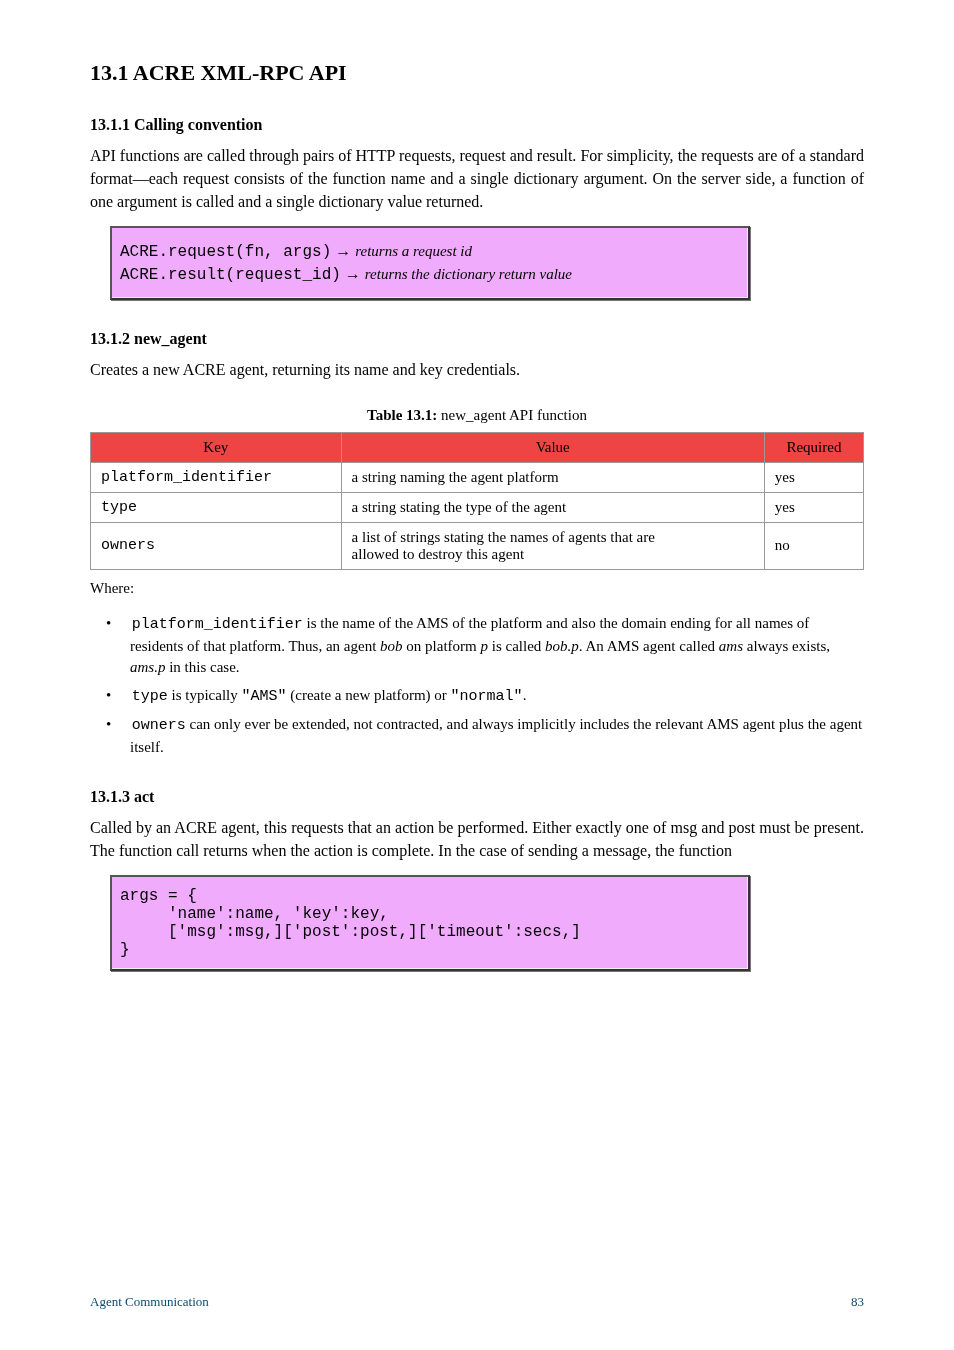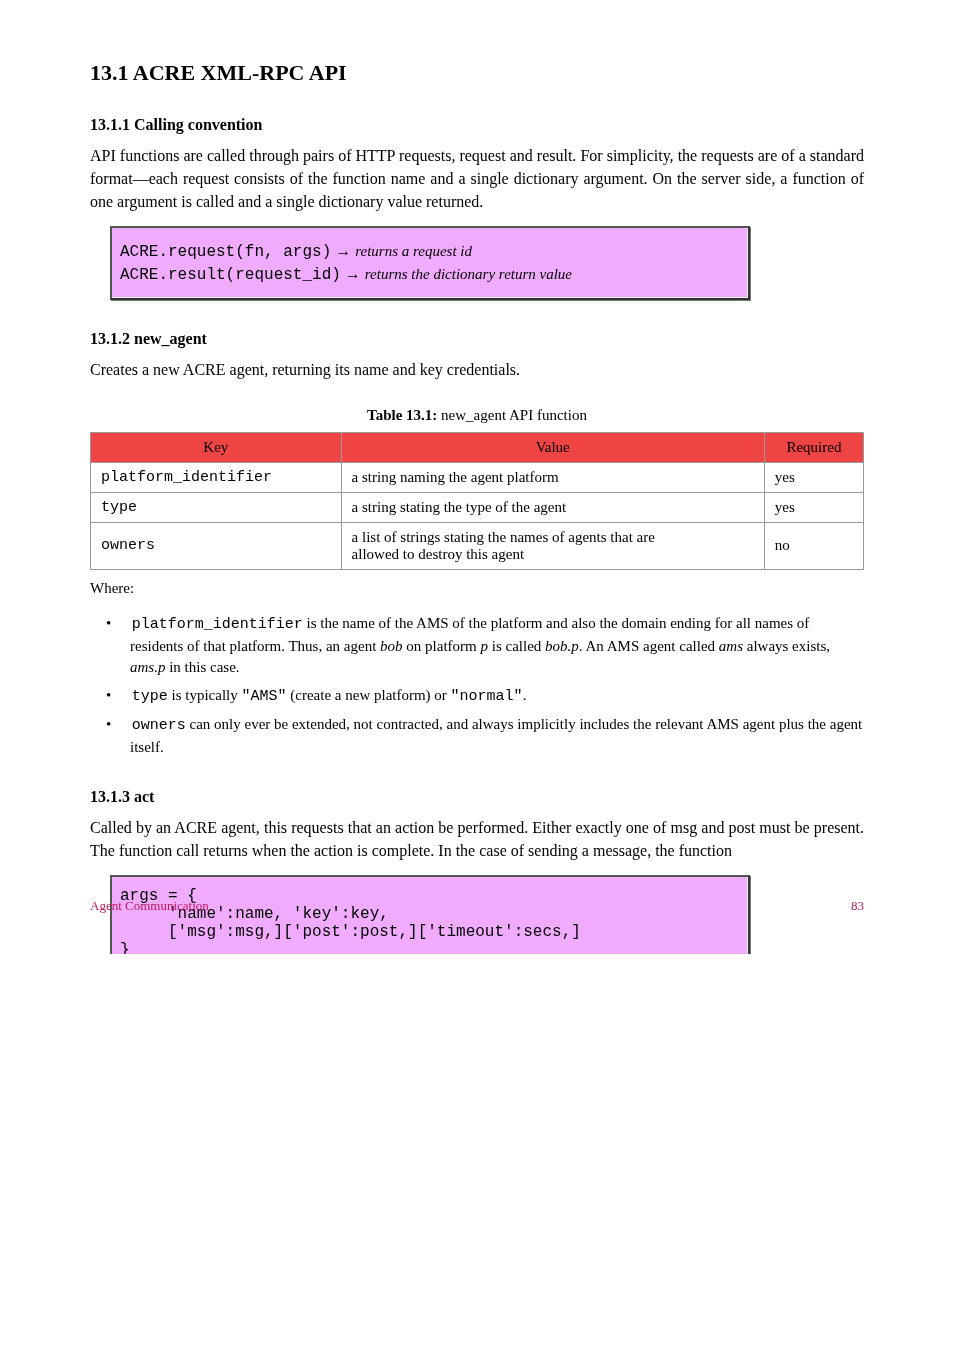--- a/index.html
+++ b/index.html
@@ -4,21 +4,21 @@
 <style>
   html, body {
     margin: 0;
     padding: 0;
     background: #ffffff;
     font-family: "Times New Roman", Times, serif;
     color: #000;
   }
   .page {
     width: 954px;
-    height: 954px;
+    height: 1350px;
     position: relative;
     background: #fff;
     box-sizing: border-box;
     padding: 60px 90px 80px 90px;
   }
   .content {
     position: relative;
   }
   h2.section-title {
     font-size: 22px;
@@ -122,21 +122,21 @@
   i { font-style: italic; }
   .page-footer {
     position: absolute;
     left: 0;
     right: 0;
     bottom: 40px;
     display: flex;
     justify-content: space-between;
     font-size: 13px;
     padding: 0 90px;
-    color: #be185d;
+    color: #0c4a6e;
   }
 </style>
 </head>
 <body>
 
 <div class="page">
   <div class="content">
     <h2 class="section-title">13.1 ACRE XML-RPC API</h2>
 
     <h3 class="subheading">13.1.1 Calling convention</h3>

